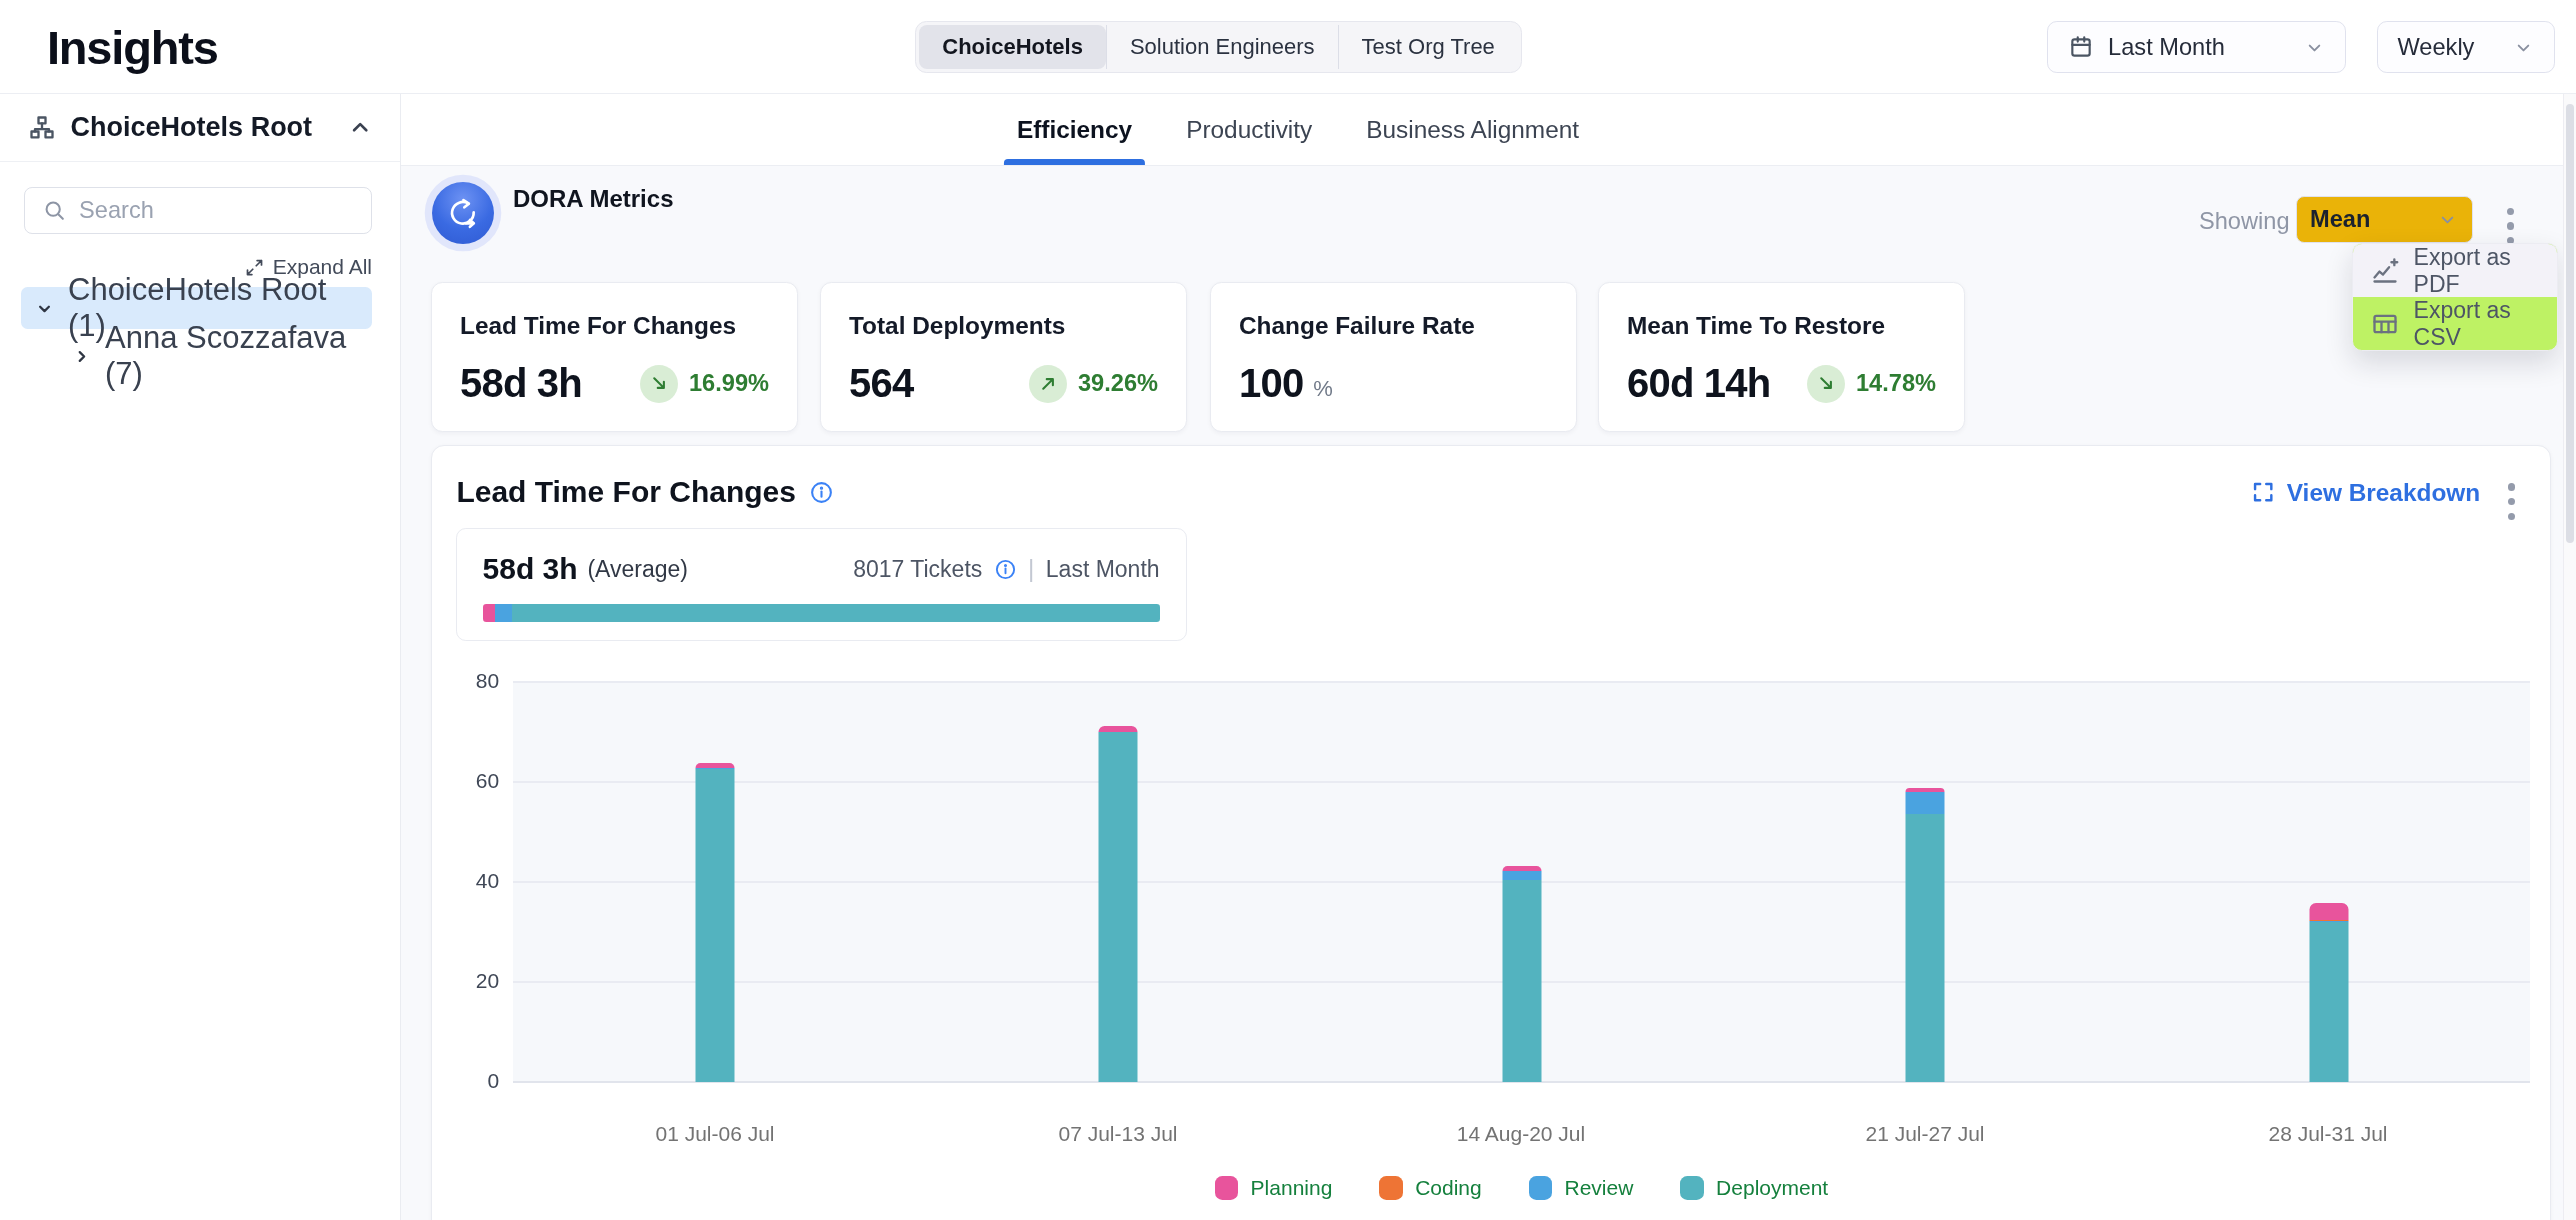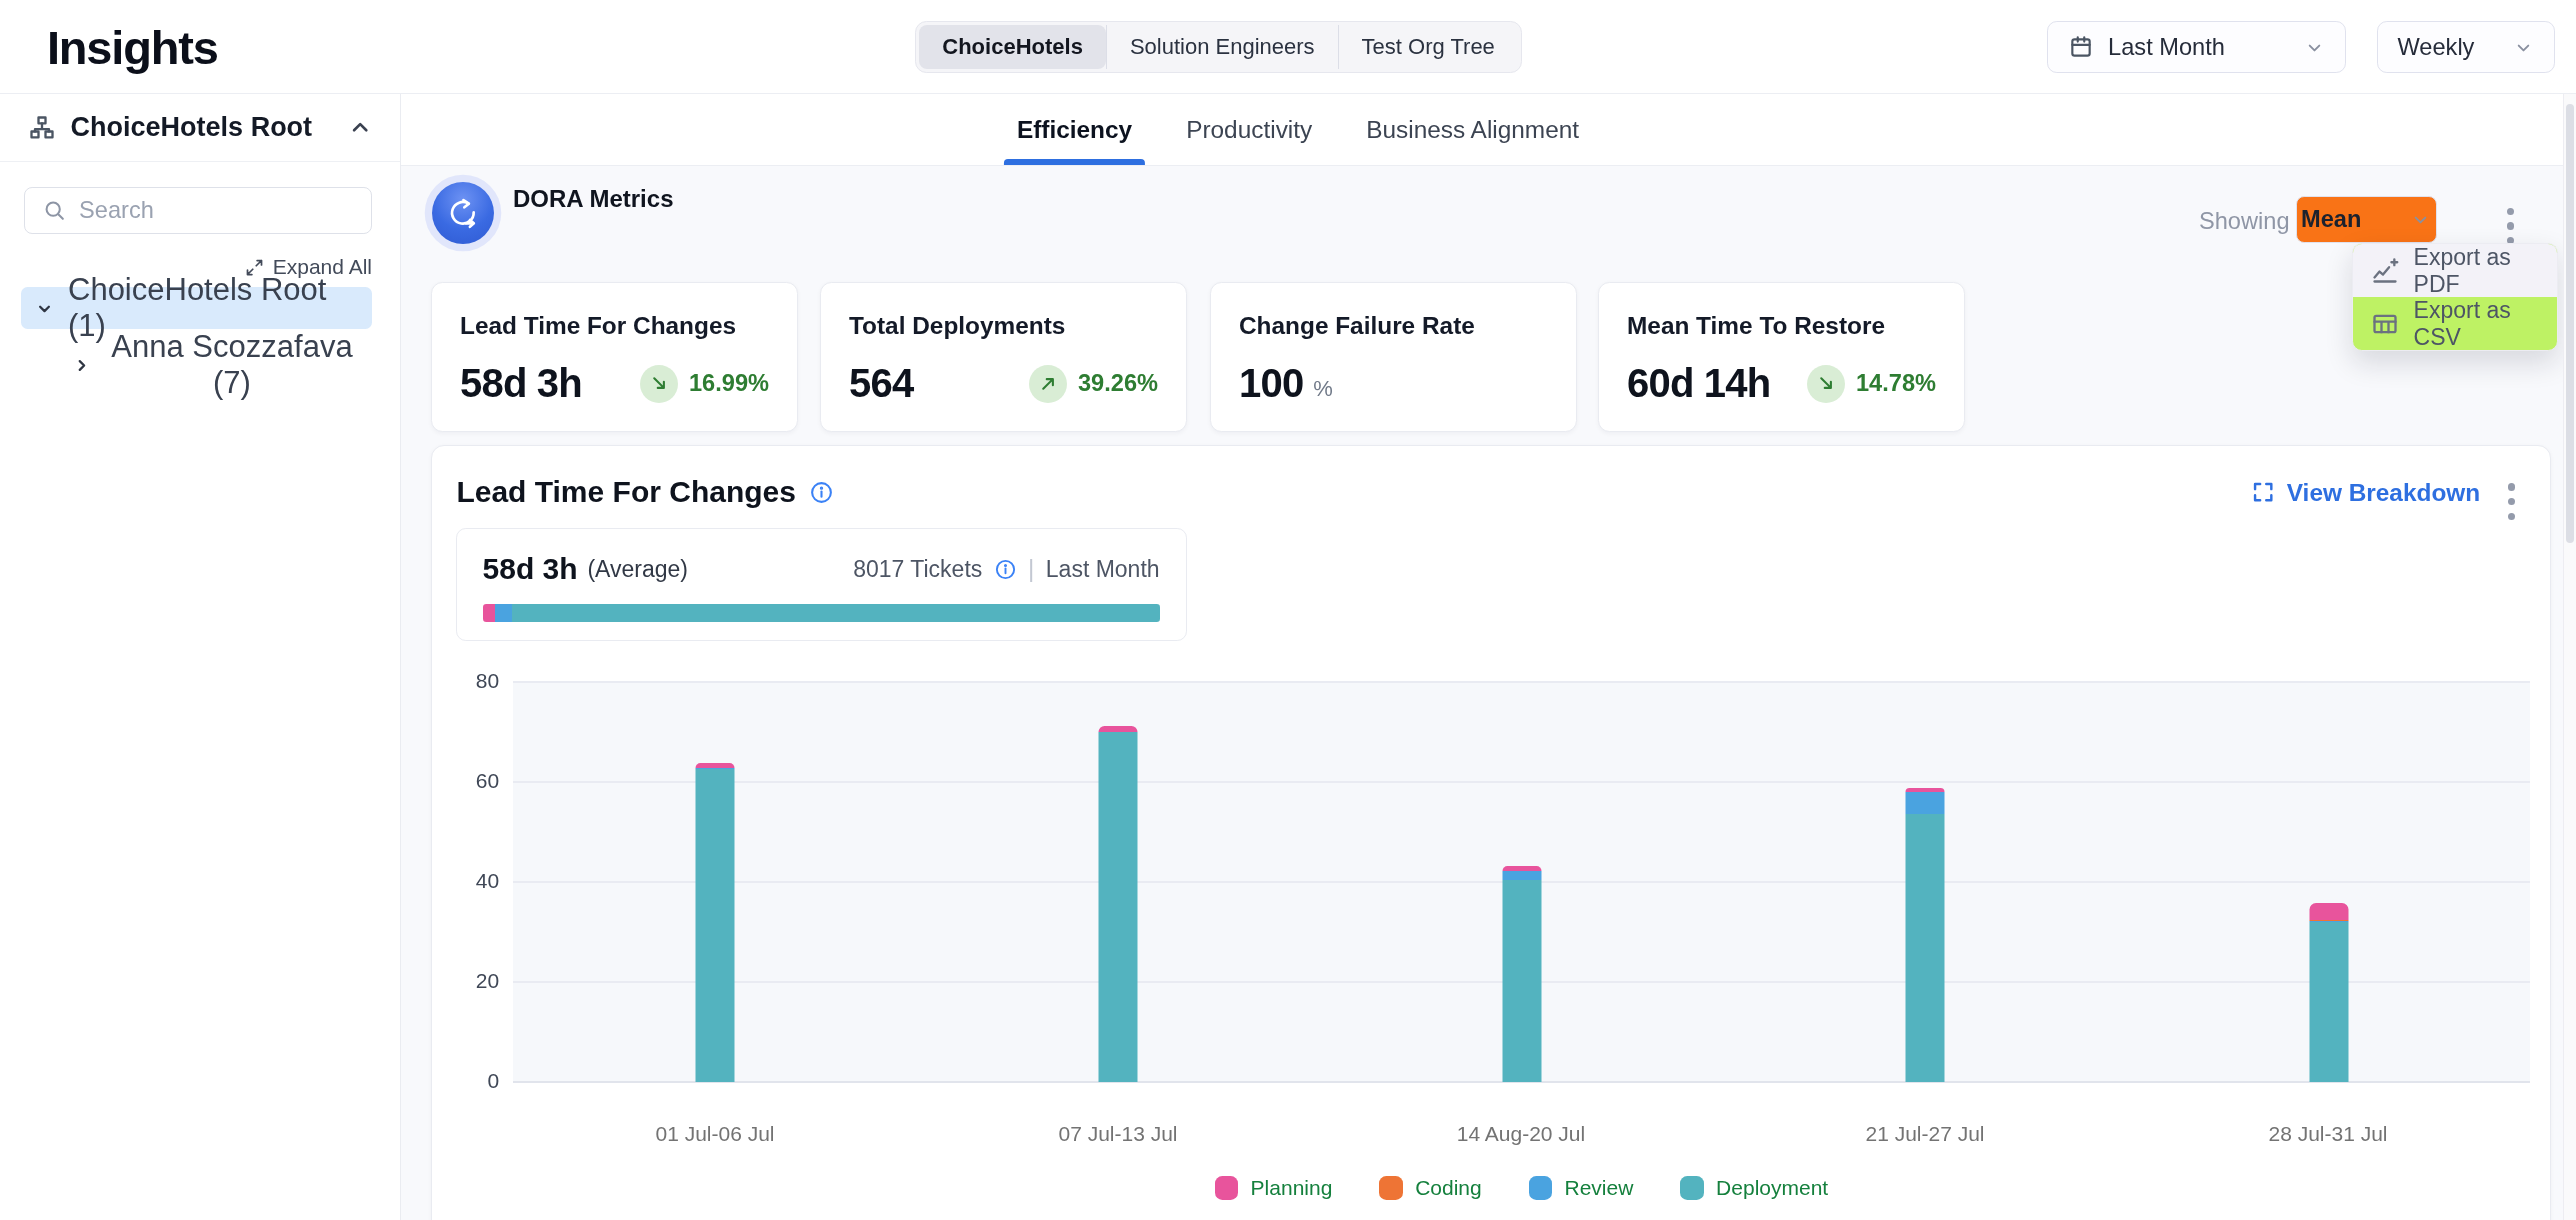--- a/index.html
+++ b/index.html
@@ -31,38 +31,38 @@
   .side-head .collapse { color:#3a4150; cursor:pointer; }
   .org-ic { color:#4b5563; }
   .search-box { position:absolute; left:24.4px; right:28px; top:93px; height:47px; border:1.6px solid #dee1e9; border-radius:8.1px; display:flex; align-items:center; gap:13px; padding:0 16.3px; color:#8d95a5; background:#fff; }
   .search-box input { border:none; outline:none; flex:1; font-family:inherit; font-size:23.6px; color:#374151; background:transparent; }
   .search-box input::placeholder { color:#9aa2b1; }
   .expand-all { position:absolute; right:28px; top:161px; display:flex; align-items:center; gap:8.1px; font-size:21px; color:#434b5a; cursor:pointer; }
   .tree { position:absolute; left:21px; right:28px; top:193px; }
   .tree-row { height:42px; display:flex; align-items:center; gap:13px; padding:0 13px; font-size:31px; color:#39414f; border-radius:6.5px; cursor:pointer; }
   .tree-row.selected { background:var(--tree-selected-bg,#d9eafc); }
   .tree-row .caret { color:#2f3643; }
-  .tree-row.child { margin-top:15px; padding-left:50px;text-align:center; }
+  .tree-row.child { margin-top:6px; padding-left:50px; }
 
   
   .main { position:absolute; left:401px; top:94px; right:13px; bottom:0; background:#f8f9fc; overflow:hidden; }
   .tabs-row { position:absolute; left:0; right:0; top:0; height:72px; background:#fff; border-bottom:1.6px solid #eceef3; }
   .tabs { position:absolute; left:897px; top:0; height:100%; transform:translateX(-50%); display:flex; gap:54px; }
   .tab { position:relative; display:flex; align-items:center; font-size:24.4px; color:#3c4452; white-space:nowrap; cursor:pointer; }
   .tab.active { font-weight:700; color:#0c121f; }
   .tab.active::after { content:""; position:absolute; left:-13px; right:-13px; bottom:0; height:5.7px; background:var(--accent,#2e6fe0); border-radius:4.1px 4.1px 0 0; }
 
   
   .dora-icon { position:absolute; left:31px; top:88px; width:62px; height:62px; border-radius:50%;
     background:radial-gradient(circle at 50% 28%, #6d92f3 0%, #3a6ae2 55%, #2f5ad2 100%);
     box-shadow:0 0 0 7.3px #e1e6fb; display:flex; align-items:center; justify-content:center; color:#fff; }
   .dora-title { position:absolute; left:112px; top:91px; font-size:24px; font-weight:700; color:#10151f; }
   .dora-sub { position:absolute; left:112px; top:140px; font-size:22px; color:#6a7280; }
   .showing-lbl { position:absolute; left:1798px; top:114px; font-size:23.6px; color:#8f96a6; }
-  .mean-select { position:absolute; left:1895px; top:102px; width:141px; height:47px; background:#f97316; border:1.6px solid #e0e2ee; border-radius:8.1px; display:flex; align-items:center; padding:0 4px; font-size:23.6px; font-weight:700; color:#1c222e; cursor:pointer; }
+  .mean-select { position:absolute; left:1895px; top:102px; width:177px; height:47px; background:#eab308; border:1.6px solid #e0e2ee; border-radius:8.1px; display:flex; align-items:center; padding:0 13px; font-size:23.6px; font-weight:700; color:#1c222e; cursor:pointer; }
   .mean-select .chev { margin-left:auto; color:#8a90a0; }
   .kebab { display:flex; flex-direction:column; gap:7.3px; align-items:center; cursor:pointer; }
   .kebab i { width:7.3px; height:7.3px; border-radius:50%; background:#949bab; }
   #dora-kebab { position:absolute; left:2101px; top:109px; padding:4.9px; }
 
   
   .menu { position:absolute; left:1951px; top:149px; width:206px; background:#bef264; border:0.8px solid #ececf2; border-radius:9.8px; box-shadow:0 11.4px 28px rgba(20,24,40,.14); z-index:40; overflow:hidden; }
   .menu-item { height:53px; display:flex; align-items:center; gap:14.6px; padding:0 18px; font-size:23px; color:#4d5565; cursor:pointer; }
   .menu-item.hl { background:#f3f2f8; }
   .menu-item .mi { color:#6b7280; }

